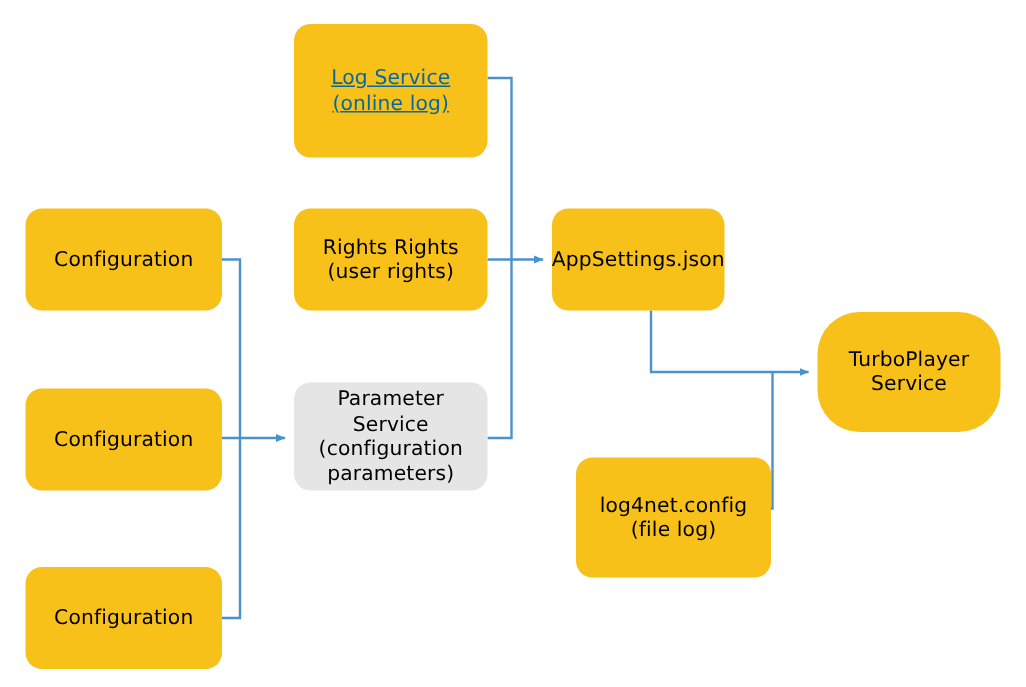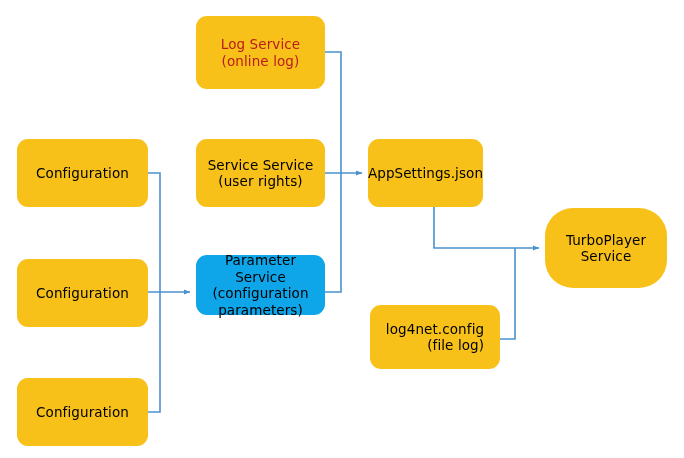--- a/index.html
+++ b/index.html
@@ -71,37 +71,37 @@
   <div id="node-layer">
       <div class="node" style="left: 17px; top: 139px; width: 131px; height: 68px; background: rgb(247, 193, 26); color: rgb(0, 0, 0);">
         <span class="node-label">Configuration</span>
       </div>
       <div class="node" style="left: 17px; top: 259px; width: 131px; height: 68px; background: rgb(247, 193, 26); color: rgb(0, 0, 0);">
         <span class="node-label">Configuration</span>
       </div>
       <div class="node" style="left: 17px; top: 378px; width: 131px; height: 68px; background: rgb(247, 193, 26); color: rgb(0, 0, 0);">
         <span class="node-label">Configuration</span>
       </div>
-      <div class="node" style="left: 196px; top: 16px; width: 129px; height: 73px; background: rgb(247, 193, 26); color: #b91c1c;">
+      <div class="node" style="left: 196px; top: 16px; width: 129px; height: 89px; background: rgb(247, 193, 26); color: #0369a1; text-decoration: underline;">
         <span class="node-label">Log Service
 (online log)</span>
       </div>
       <div class="node" style="left: 196px; top: 139px; width: 129px; height: 68px; background: rgb(247, 193, 26); color: rgb(0, 0, 0);">
-        <span class="node-label">Service Service
+        <span class="node-label">Rights Rights
 (user rights)</span>
       </div>
-      <div class="node" style="left: 196px; top: 255px; width: 129px; height: 60px; background: #0ea5e9; color: rgb(0, 0, 0);">
+      <div class="node" style="left: 196px; top: 255px; width: 129px; height: 72px; background: #e5e5e5; color: rgb(0, 0, 0);">
         <span class="node-label">Parameter Service
 (configuration
 parameters)</span>
       </div>
       <div class="node" style="left: 368px; top: 139px; width: 115px; height: 68px; background: rgb(247, 193, 26); color: rgb(0, 0, 0);">
         <span class="node-label">AppSettings.json</span>
       </div>
-      <div class="node" style="left: 370px; top: 305px; width: 130px; height: 64px; background: rgb(247, 193, 26); color: rgb(0, 0, 0); text-align: right;">
+      <div class="node" style="left: 384px; top: 305px; width: 130px; height: 80px; background: rgb(247, 193, 26); color: rgb(0, 0, 0);">
         <span class="node-label">log4net.config
 (file log)</span>
       </div>
       <div class="node" style="left: 545px; top: 208px; width: 122px; height: 80px; background: rgb(247, 193, 26); color: rgb(0, 0, 0); border-radius: 28px;">
         <span class="node-label">TurboPlayer
 Service</span>
       </div>
     </div>
 
 </div>

